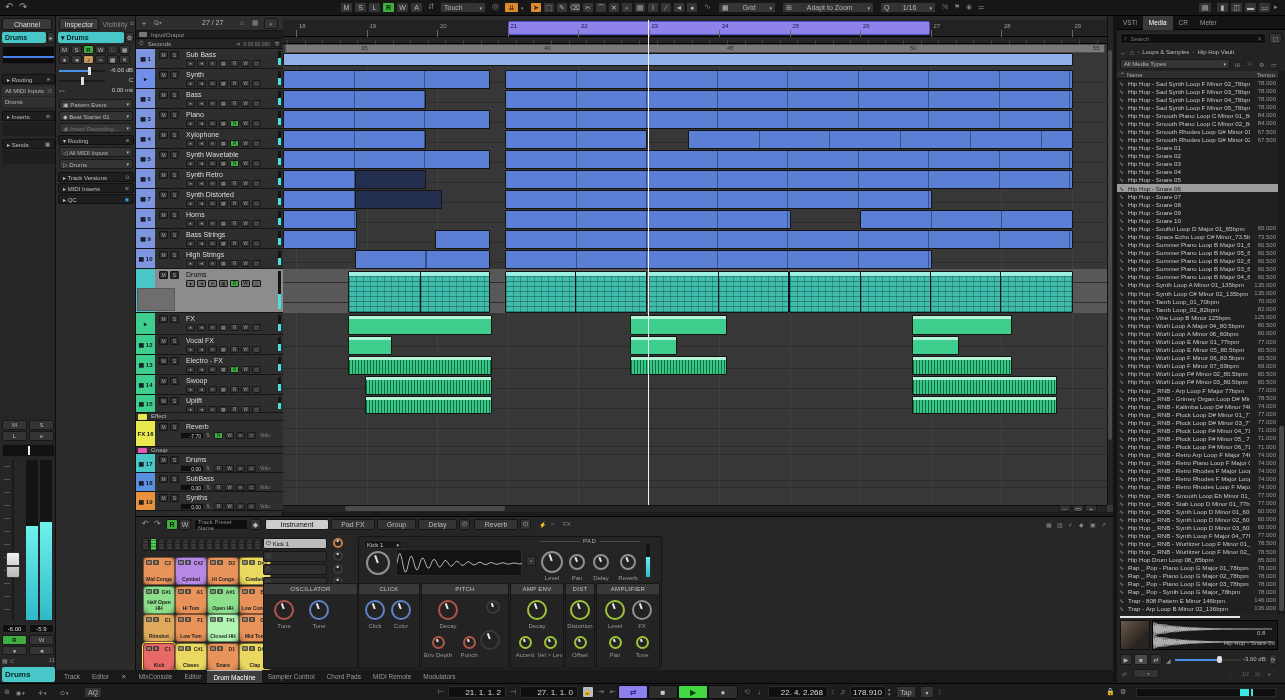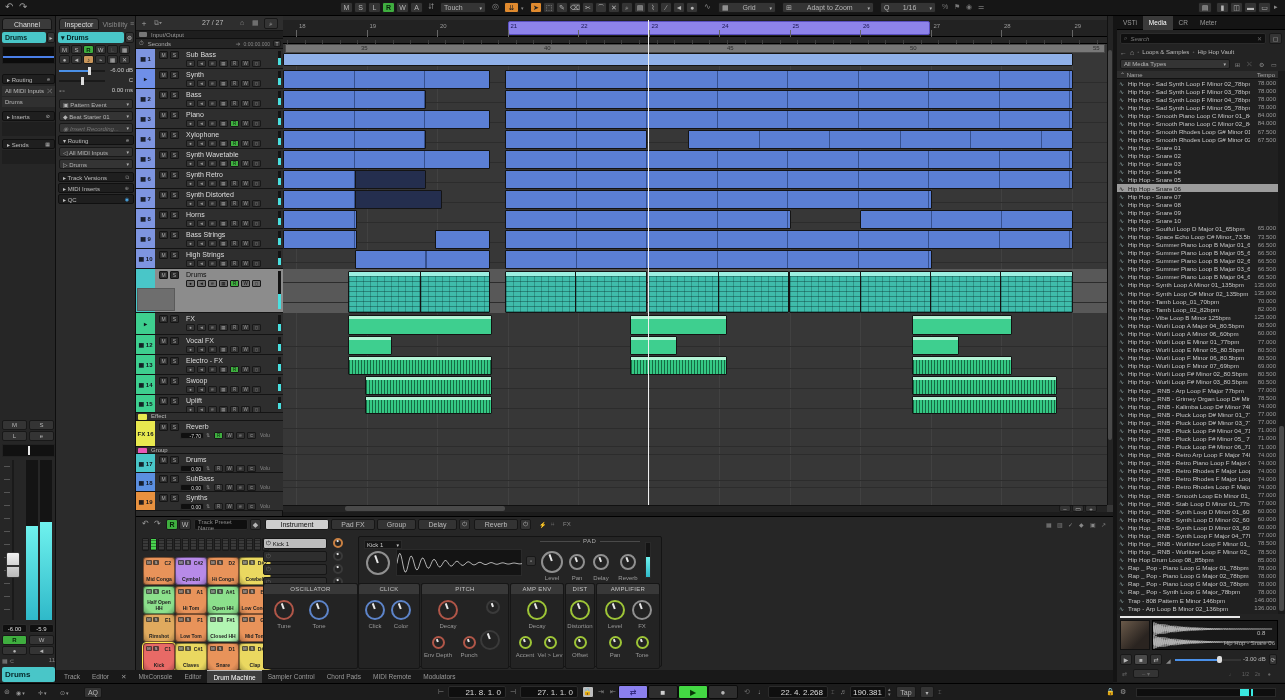--- a/index.html
+++ b/index.html
@@ -1055,36 +1055,36 @@
       <div class="row f6" style="position: absolute; box-sizing: border-box; left: 38px; top: 3px; height: 11px; color: rgb(153, 153, 153); gap: 1px;">
         <div>✛</div>
         <div class="f5">▾</div>
       </div>
       <div class="row f6" style="position: absolute; box-sizing: border-box; left: 60px; top: 3px; height: 11px; color: rgb(153, 153, 153); gap: 1px;">
         <div>⊙</div>
         <div class="f5">▾</div>
       </div>
       <div class="ibox f7" style="position: absolute; box-sizing: border-box; left: 84px; top: 3px; width: 18px; height: 11px;">AQ</div>
       <div class="f7" style="position: absolute; box-sizing: border-box; left: 438px; top: 4px; color: rgb(136, 136, 136);">⊢</div>
-      <div class="dark f8" style="position: absolute; box-sizing: border-box; left: 448px; top: 2px; width: 58px; height: 12px; display: flex; align-items: center; justify-content: flex-end; padding: 0px 4px;">21. 8. 1.  0</div>
+      <div class="dark f8" style="position: absolute; box-sizing: border-box; left: 448px; top: 2px; width: 58px; height: 12px; display: flex; align-items: center; justify-content: flex-end; padding: 0px 4px;">21. 1. 1.  2</div>
       <div class="f7" style="position: absolute; box-sizing: border-box; left: 510px; top: 4px; color: rgb(136, 136, 136);">⊣</div>
       <div class="dark f8" style="position: absolute; box-sizing: border-box; left: 520px; top: 2px; width: 58px; height: 12px; display: flex; align-items: center; justify-content: flex-end; padding: 0px 4px;">27. 1. 1.  0</div>
       <div class="ibox f7" style="position: absolute; box-sizing: border-box; left: 582px; top: 2px; width: 12px; height: 12px; background: rgb(189, 189, 189); color: rgb(34, 34, 34);">🔒</div>
       <div class="f7" style="position: absolute; box-sizing: border-box; left: 598px; top: 4px; color: rgb(136, 136, 136);">⇥</div>
       <div class="f7" style="position: absolute; box-sizing: border-box; left: 610px; top: 4px; color: rgb(136, 136, 136);">⇤</div>
       <div class="f8" style="position: absolute; box-sizing: border-box; left: 618px; top: 1px; width: 30px; height: 14px; background: rgb(139, 128, 238); color: rgb(28, 20, 96); display: flex; align-items: center; justify-content: center; border: 1px solid rgb(12, 12, 12); border-radius: 2px;">⇄</div>
       <div class="f8" style="position: absolute; box-sizing: border-box; left: 648px; top: 1px; width: 30px; height: 14px; background: rgb(46, 46, 46); color: rgb(207, 207, 207); display: flex; align-items: center; justify-content: center; border: 1px solid rgb(12, 12, 12); border-radius: 2px;">■</div>
       <div class="f8" style="position: absolute; box-sizing: border-box; left: 678px; top: 1px; width: 30px; height: 14px; background: rgb(67, 216, 67); color: rgb(7, 56, 7); display: flex; align-items: center; justify-content: center; border: 1px solid rgb(12, 12, 12); border-radius: 2px;">▶</div>
       <div class="f8" style="position: absolute; box-sizing: border-box; left: 708px; top: 1px; width: 30px; height: 14px; background: rgb(46, 46, 46); color: rgb(181, 181, 181); display: flex; align-items: center; justify-content: center; border: 1px solid rgb(12, 12, 12); border-radius: 2px;">●</div>
       <div class="f7" style="position: absolute; box-sizing: border-box; left: 744px; top: 4px; color: rgb(102, 102, 102);">⟲</div>
       <div class="f7" style="position: absolute; box-sizing: border-box; left: 758px; top: 4px; color: rgb(136, 136, 136);">♩</div>
       <div class="dark f8" style="position: absolute; box-sizing: border-box; left: 768px; top: 2px; width: 60px; height: 12px; display: flex; align-items: center; justify-content: flex-end; padding: 0px 4px;">22. 4. 2.268</div>
       <div class="f6" style="position: absolute; box-sizing: border-box; left: 831px; top: 5px; color: rgb(119, 119, 119);">⌶</div>
       <div class="f7" style="position: absolute; box-sizing: border-box; left: 840px; top: 4px; color: rgb(136, 136, 136);">♬</div>
-      <div class="dark f8" style="position: absolute; box-sizing: border-box; left: 850px; top: 2px; width: 36px; height: 12px; display: flex; align-items: center; justify-content: flex-end; padding: 0px 3px;">190.381</div>
+      <div class="dark f8" style="position: absolute; box-sizing: border-box; left: 850px; top: 2px; width: 36px; height: 12px; display: flex; align-items: center; justify-content: flex-end; padding: 0px 3px;">178.910</div>
       <div class="f5" style="position: absolute; box-sizing: border-box; left: 888px; top: 3px; color: rgb(136, 136, 136); line-height: 5px; white-space: pre;">▴
 ▾</div>
       <div class="ibox f7" style="position: absolute; box-sizing: border-box; left: 896px; top: 2px; width: 20px; height: 12px;">Tap</div>
       <div class="ibox f6" style="position: absolute; box-sizing: border-box; left: 920px; top: 2px; width: 14px; height: 12px;">▾</div>
       <div class="f6" style="position: absolute; box-sizing: border-box; left: 938px; top: 5px; color: rgb(119, 119, 119);">⌶</div>
       <div class="f7" style="position: absolute; box-sizing: border-box; left: 1106px; top: 4px; color: rgb(153, 153, 153);">🔒</div>
       <div class="f7" style="position: absolute; box-sizing: border-box; left: 1120px; top: 4px; color: rgb(153, 153, 153);">⚙</div>
       <div style="position: absolute; box-sizing: border-box; left: 1136px; top: 4px; width: 140px; height: 9px; background: rgb(14, 14, 14); border: 1px solid rgb(42, 42, 42);"></div>
       <div style="position: absolute; box-sizing: border-box; left: 1240px; top: 5px; width: 9px; height: 7px; background: rgb(58, 232, 224);"></div>
       <div style="position: absolute; box-sizing: border-box; left: 1251px; top: 5px; width: 2px; height: 7px; background: rgb(58, 232, 224);"></div>

